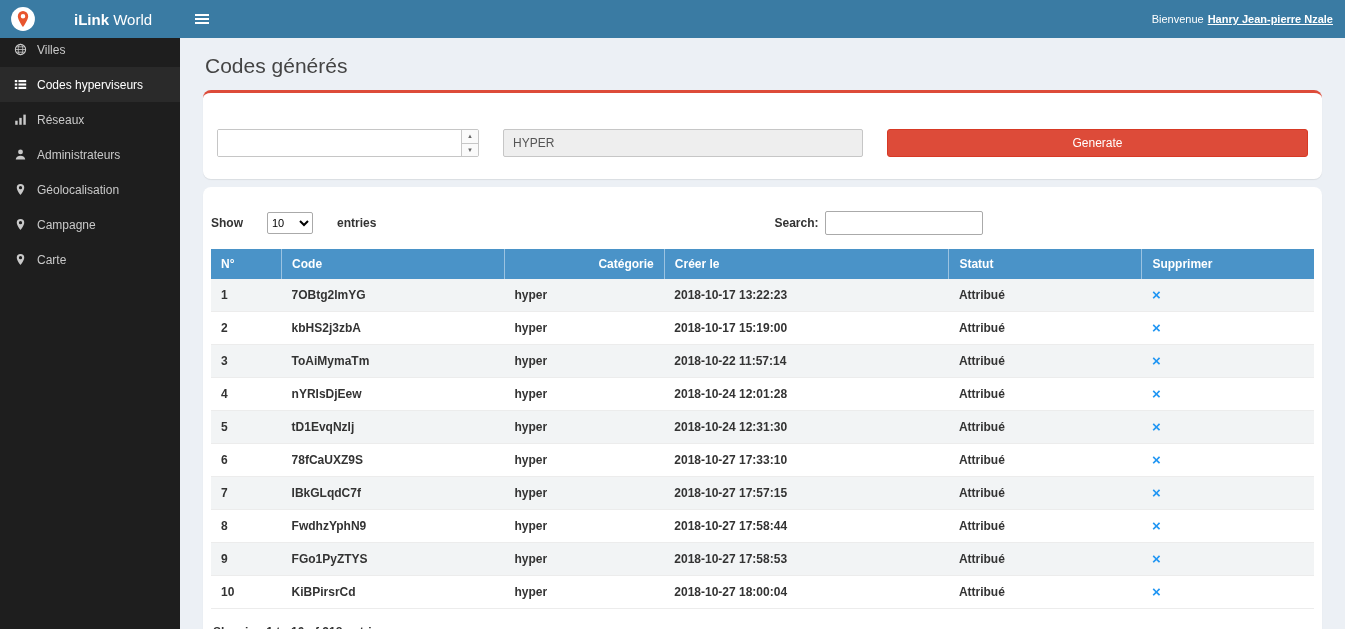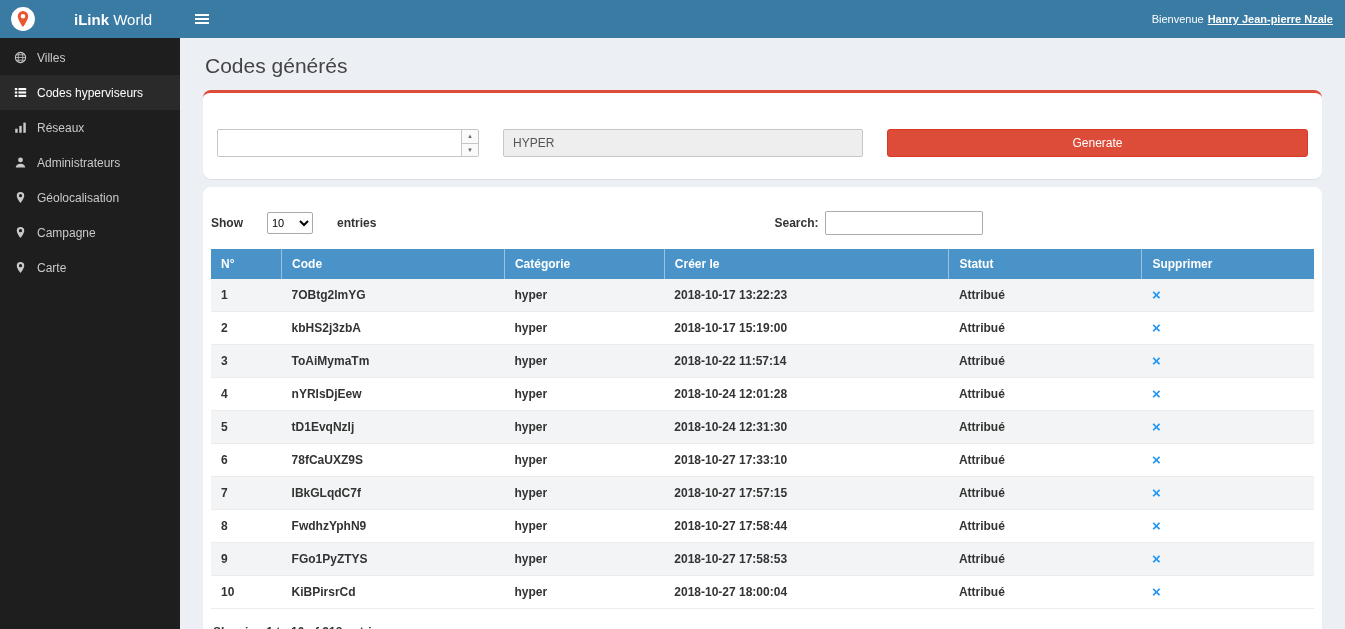--- a/index.html
+++ b/index.html
@@ -32,21 +32,21 @@
     box-shadow: 0 -4px 0 #fff, 0 4px 0 #fff; display: block;
   }
   .welcome {
     margin-left: auto; display: flex; align-items: center; gap: 4px;
     padding-right: 12px; color: #fff; font-size: 11px;
   }
   .welcome b { font-weight: 700; text-decoration: underline; }
 
   
   .sidebar {
-    position: fixed; left: 0; top: 38px; bottom: 0; width: 180px;
+    position: fixed; left: 0; top: 30px; bottom: 0; width: 180px;
     background: #1e1e1e; z-index: 10; padding-top: 2px;
   }
   .side-item {
     display: flex; align-items: center; gap: 9px;
     height: 35px; padding: 0 14px; cursor: pointer;
     color: #c9c9c9; font-size: 12px;
   }
   .side-item.active { background: #2a2a2a; color: #fff; }
   .sicon { width: 14px; height: 14px; display: inline-flex; flex: 0 0 14px; }
   .sicon svg { width: 13px; height: 13px; }
@@ -105,21 +105,21 @@
     width: 158px; height: 24px; border: 1px solid #aaa; border-radius: 2px;
     padding: 0 6px; font-size: 12px; font-family: "Liberation Sans", sans-serif;
   }
 
   table { width: 100%; border-collapse: collapse; font-size: 12px; table-layout: fixed; }
   thead th {
     background: #4a93c8; color: #fff; text-align: left; font-weight: 700;
     padding: 8px 10px; cursor: pointer; border-left: 1px solid rgba(255,255,255,0.45);
   }
   thead th:first-child { border-left: none; }
-  th.col-num { width: 6.4%; } th.col-code { width: 20.2%; } th.col-cat { width: 14.5%; }
+  th.col-num { width: 6.4%; } th.col-code { width: 20.2%; } th.col-cat { width: 14.5%; text-align: right; }
   th.col-created { width: 25.8%; } th.col-status { width: 17.5%; } th.col-del { width: 15.6%; }
   tbody td {
     padding: 8px 10px; color: #333; font-weight: 600;
     border-bottom: 1px solid #ececec; white-space: nowrap; overflow: hidden;
   }
   tbody tr:nth-child(odd) { background: #f2f4f5; }
   tbody tr:nth-child(even) { background: #ffffff; }
   .del { color: #2196f3; font-weight: 700; font-size: 15px; line-height: 1; cursor: pointer; }
 
   .summary { font-size: 12px; font-weight: 700; color: #333; margin: 16px 0 0 2px; }

